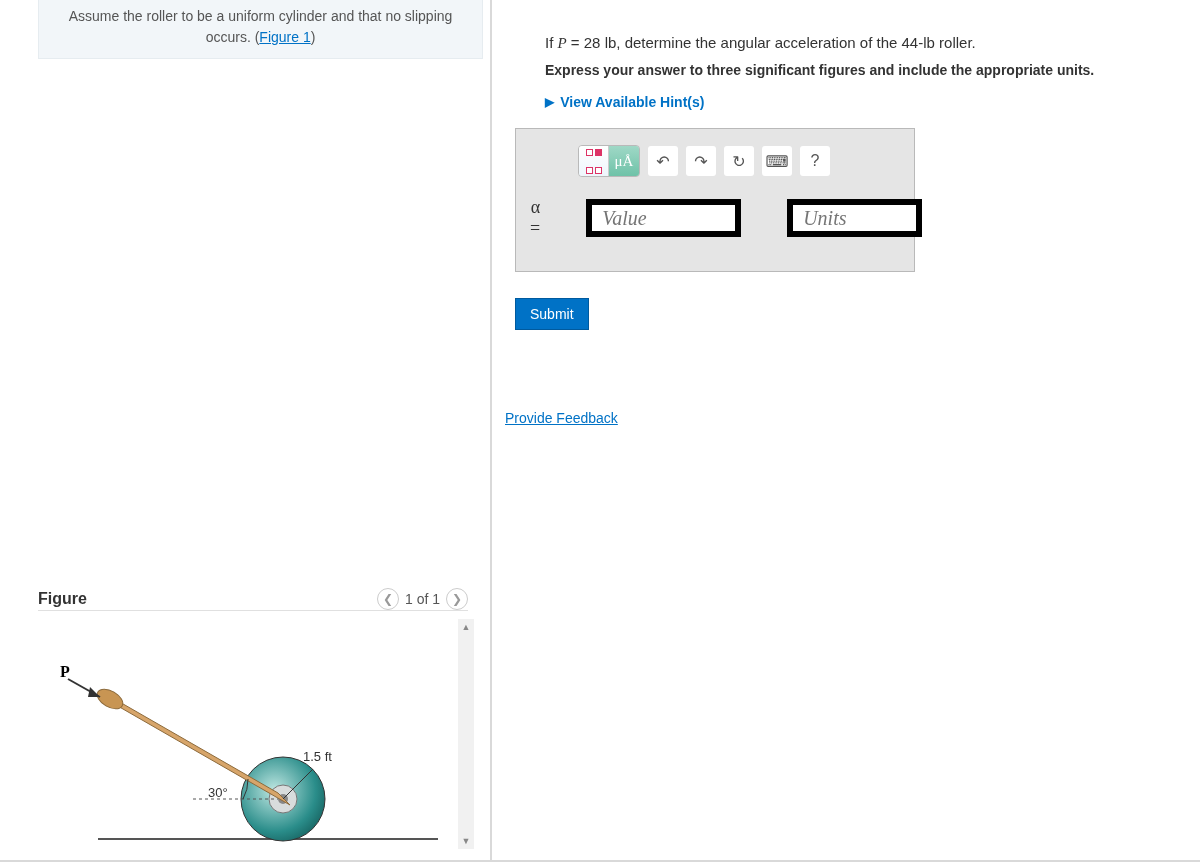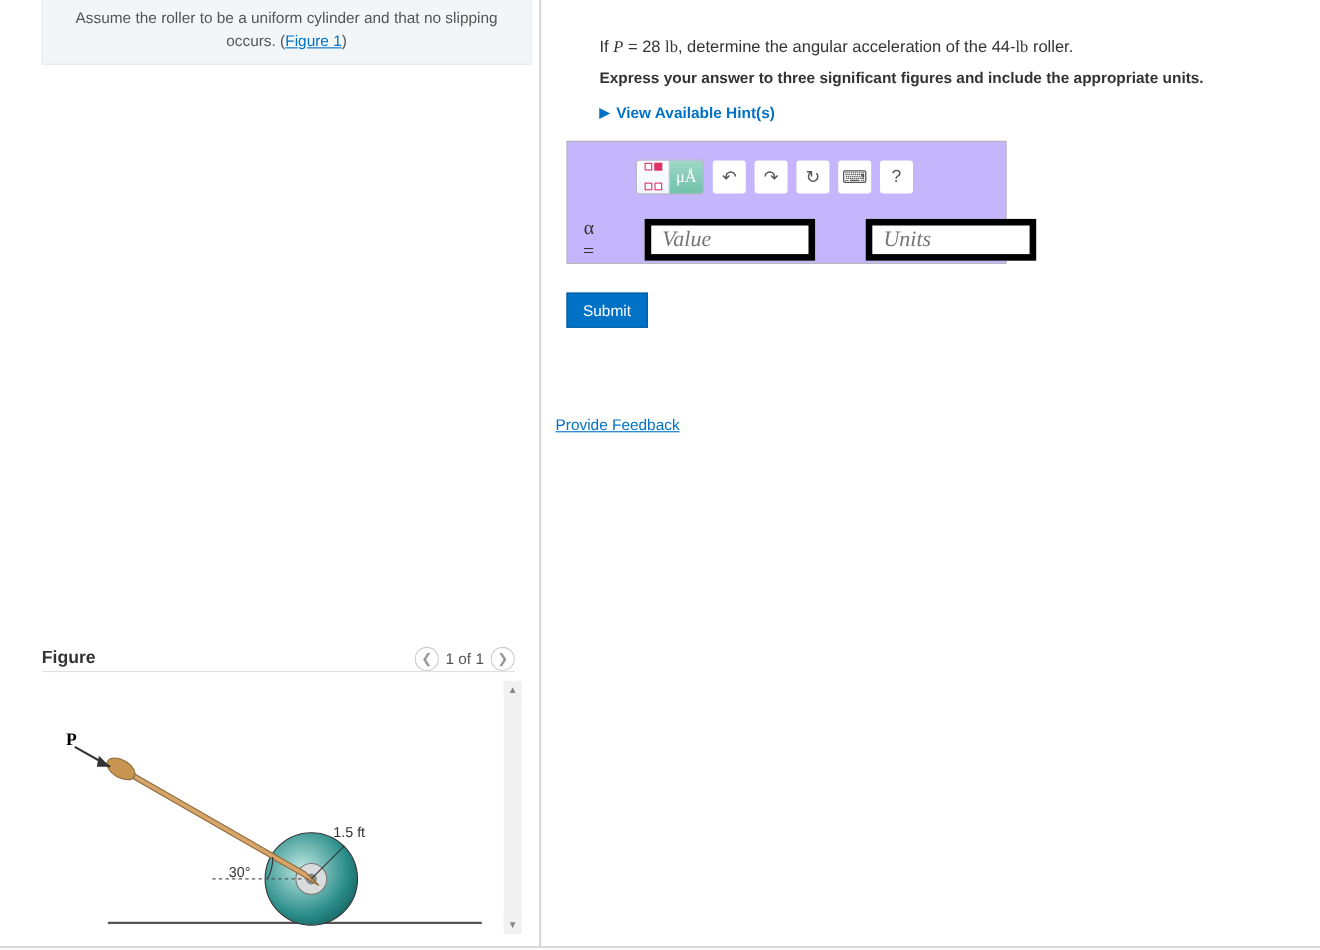--- a/index.html
+++ b/index.html
@@ -96,38 +96,38 @@
   }
   .scroll-up { top: 0; }
   .scroll-down { bottom: 0; }
 
   .question-line {
     color: #333;
     font-size: 15px;
     margin: 6px 40px 10px 40px;
   }
   .q-var { font-family: "Times New Roman", serif; font-style: italic; }
-  .q-unit { font-family: Liberation Serif, serif; }
+  .q-unit { font-family: Liberation Sans, sans-serif; }
   .bold-line { font-weight: bold; margin: 8px 40px 16px 40px; }
 
   .hints {
     color: #0072c6;
     font-weight: bold;
     margin: 0 40px 18px 40px;
     cursor: pointer;
     display: flex; align-items: center; gap: 6px;
   }
   .hints .tri { font-size: 12px; }
 
   .answer-box {
     margin: 0 40px 26px 10px;
     width: 400px;
     border: 1px solid #b9b9b9;
-    background: #c4b5fd;
-    padding: 16px 14px 0 14px;
+    background: #e5e5e5;
+    padding: 16px 14px 32px 14px;
   }
   .toolbar {
     display: flex;
     align-items: center;
     gap: 8px;
     padding-left: 48px;
     margin-bottom: 20px;
   }
   .tool-btn {
     width: 30px; height: 30px;
@@ -173,21 +173,21 @@
     border: 6px solid #000000;
     font-family: "Times New Roman", serif;
     font-size: 20px;
     font-style: italic;
     color: #8c8c8c;
     padding: 0 10px;
     outline: none;
     margin-left: 40px;
   }
   .val-input { width: 155px; }
-  .unit-input { width: 155px; }
+  .unit-input { width: 135px; }
 
   .submit-btn {
     margin: 0 20px 40px 10px;
     background: #0072c6;
     color: #ffffff;
     padding: 7px 14px;
     font-size: 14px;
     border: 1px solid #005a9e;
     cursor: pointer;
     display: inline-block;

